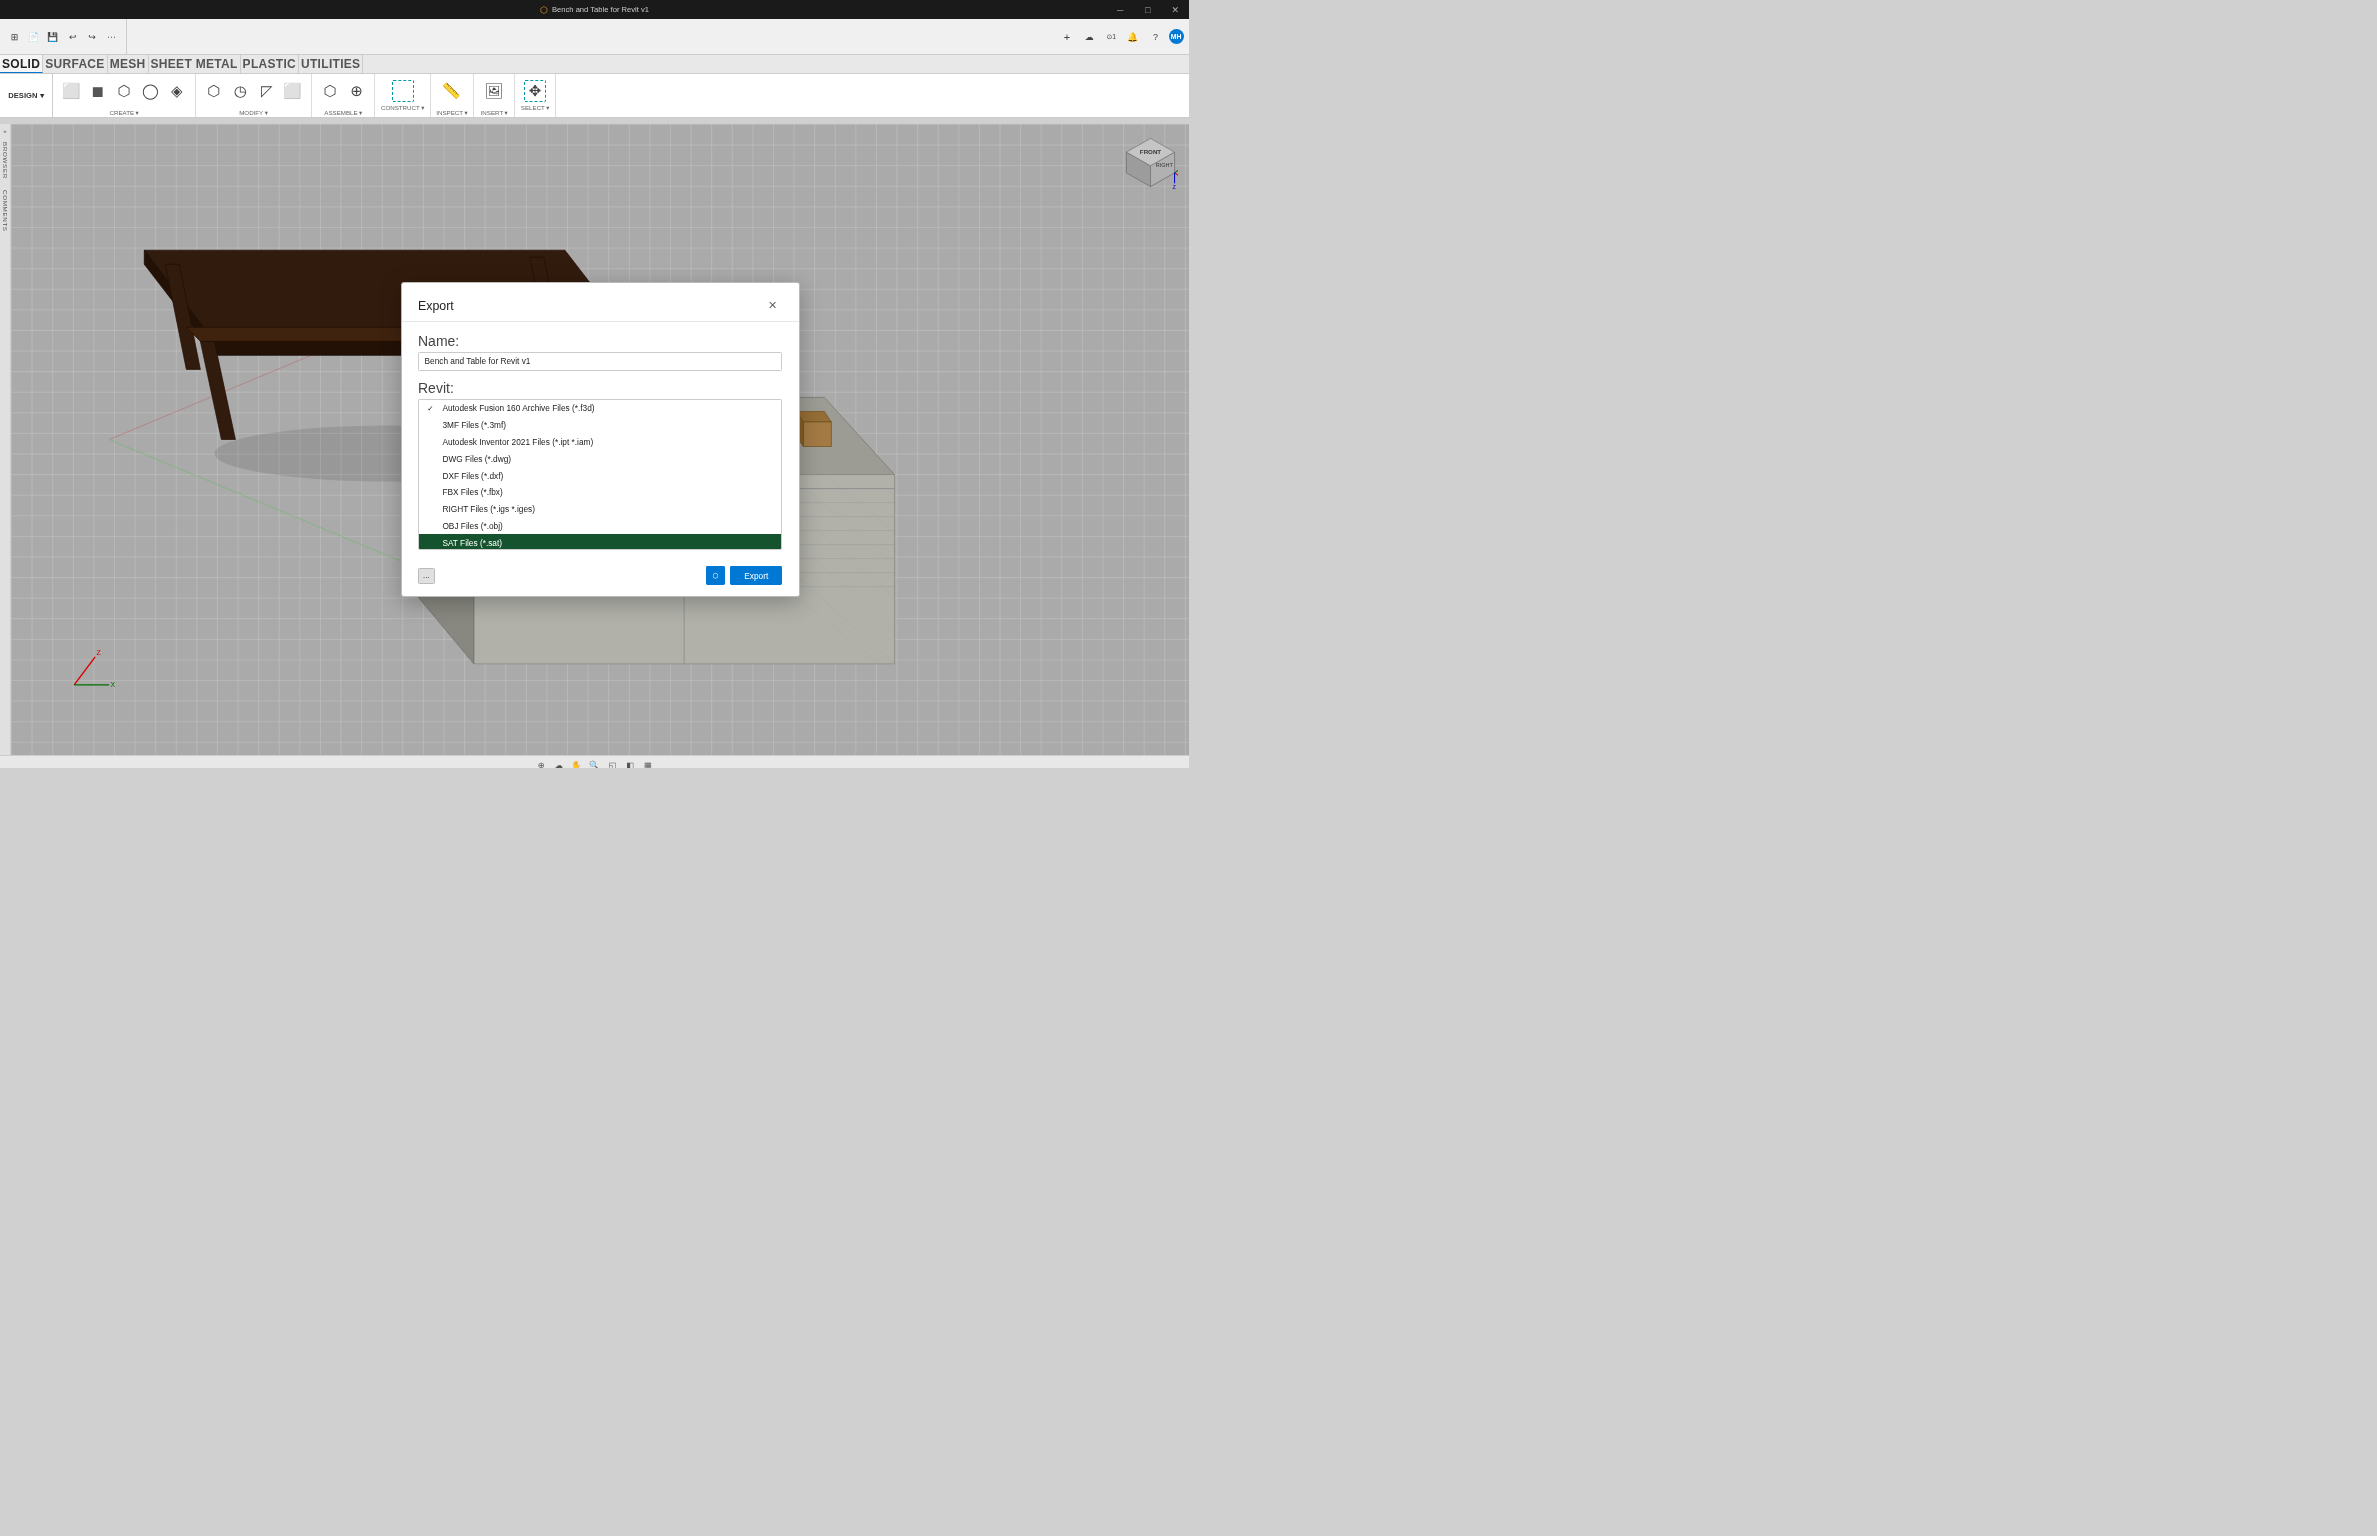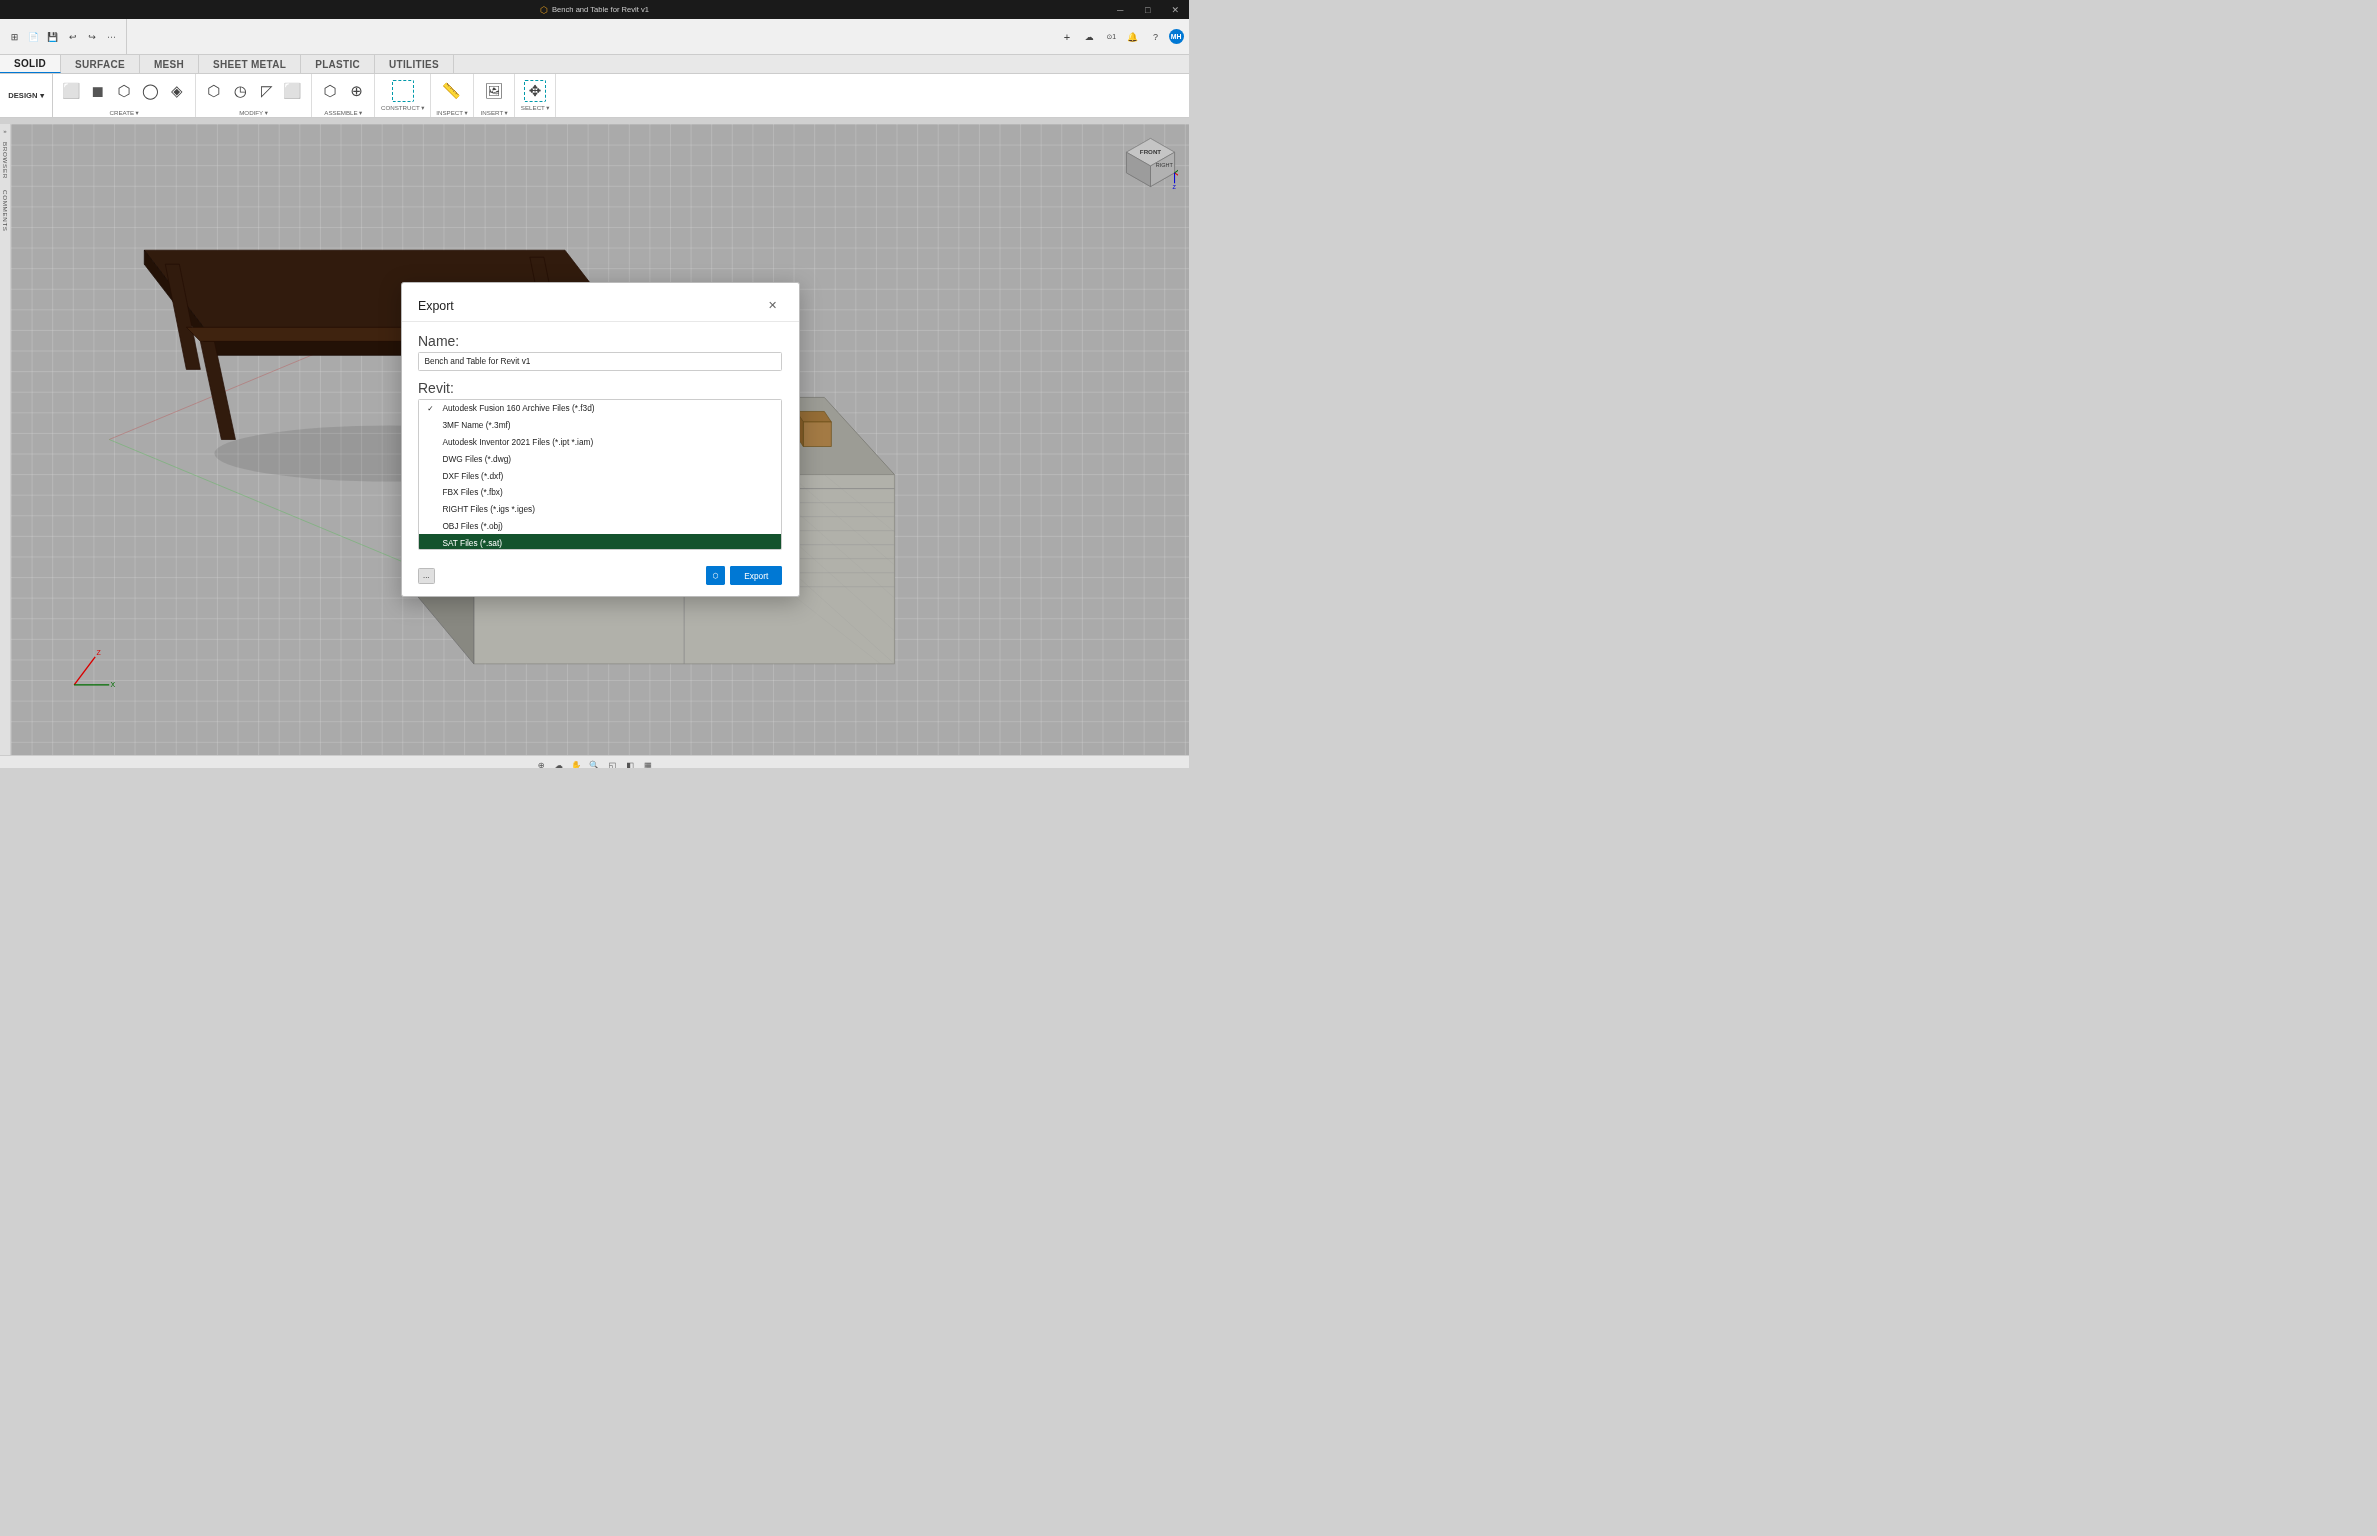--- a/index.html
+++ b/index.html
@@ -78,24 +78,24 @@
 
     
     #tab-bar {
       height: 19px;
       background: #e8e8e8;
       border-bottom: 0.7px solid #ccc;
       display: flex;
       align-items: stretch;
     }
     .tab-item {
-      padding: 0 14px;
-      display: flex;
-      align-items: center;
-      font-size: 10px;
+      padding: 0 2px;
+      display: flex;
+      align-items: center;
+      font-size: 12px;
       font-weight: 600;
       color: #555;
       cursor: pointer;
       border-right: 0.7px solid #ccc;
       letter-spacing: 0.3px;
     }
     .tab-item.active {
       background: #f5f5f5;
       color: #222;
       border-bottom: 1.4px solid #0078d4;
@@ -630,21 +630,21 @@
 
           <div class="field-label">Revit:</div>
           <div class="dropdown-container">
             <div class="dropdown-list">
               <div class="dropdown-item">
                 <span class="check-mark">✓</span>
                 <span>Autodesk Fusion 160 Archive Files (*.f3d)</span>
               </div>
               <div class="dropdown-item">
                 <span class="check-mark"></span>
-                <span>3MF Name (*.3mf)</span>
+                <span>3MF Files (*.3mf)</span>
               </div>
               <div class="dropdown-item">
                 <span class="check-mark"></span>
                 <span>Autodesk Inventor 2021 Files (*.ipt *.iam)</span>
               </div>
               <div class="dropdown-item">
                 <span class="check-mark"></span>
                 <span>DWG Files (*.dwg)</span>
               </div>
               <div class="dropdown-item">

